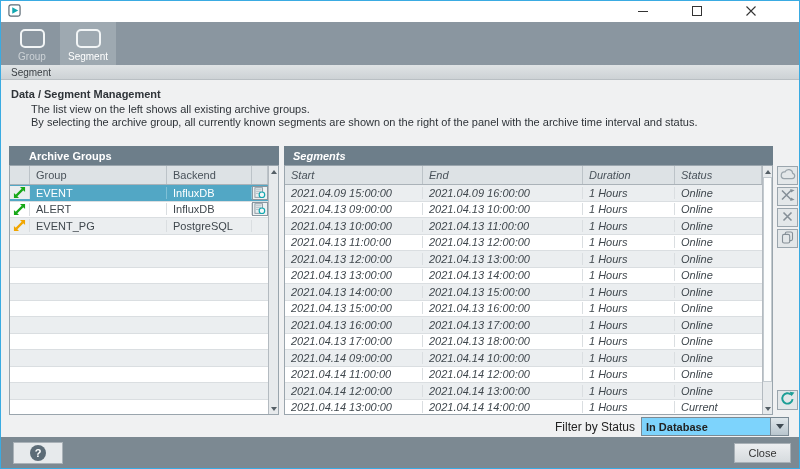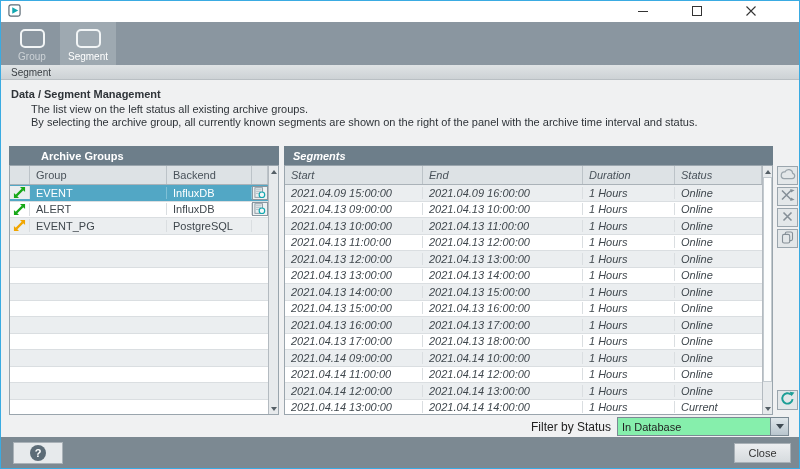--- a/index.html
+++ b/index.html
@@ -26,21 +26,21 @@
   
   .desc { position:absolute; top:87px; left:10px; right:10px; font-size:11px; color:#2e3338; }
   .desc .t { font-weight:bold; margin-bottom:3px; }
   .desc .l { margin-left:20px; line-height:13px; }
 
   
   .panel { position:absolute; top:145px; height:269px; }
   #panel-ag { left:8px; width:270px; }
   #panel-sg { left:283px; width:489px;font-style:italic; }
   .panel-header { height:19px; background:#6d7e8a; color:#fff; font-weight:bold; font-size:11px; display:flex; align-items:center; }
-  #panel-ag .panel-header { padding-left:32px; }
+  #panel-ag .panel-header { padding-left:20px; }
   #panel-sg .panel-header { padding-left:9px; }
 
   .gridwrap { position:relative; height:250px; border:1px solid #9aa5ad; background:#fff; display:flex; }
   .gridmain { flex:1; display:flex; flex-direction:column; overflow:hidden; }
   .ghead { height:19px; display:flex; background:#dde2e5; border-bottom:1px solid #aab2b8; flex:none; }
   .ghead .gc { color:#49525a; border-right:1px solid #bcc3c8; }
   .grow { height:16.5px; display:flex; border-bottom:1px solid #dadee1; flex:none; background:#fff;align-items:center; }
   .grow.stripe { background:#ebeef0; }
   .grow.selected { background:#52a7c5; }
   .grow.selected .gc { color:#fff; border-right-color:#7fc0d6; }
@@ -66,21 +66,21 @@
   .thumb { position:absolute; left:0; top:11px; width:9px; height:205px; background:#fcfdfd; border:1px solid #c3cacf; }
 
   
   .side-actions { position:absolute; left:776px; top:165px; width:21px; display:flex; flex-direction:column; gap:2px; }
   .sbtn { width:21px; height:19px; background:#e3e7e9; border:1px solid #9aa5ad; display:flex; align-items:center; justify-content:center; padding:0; }
   #refresh-button { position:absolute; left:776px; top:389px; width:21px; height:20px; background:#e3e7e9; border:1px solid #9aa5ad; display:flex; align-items:center; justify-content:center; padding:0; }
 
   
   .filter-row { position:absolute; top:414px; left:0; right:0; height:23px; display:flex; align-items:center; justify-content:flex-end; padding-right:10px; background:#f0f1f2; }
   .filter-label { font-size:12px; color:#222; margin-right:6px; }
-  .combo { width:172px; height:19px; border:1px solid #7b8a94; background:#86efac; display:flex; }
+  .combo { width:148px; height:19px; border:1px solid #7b8a94; background:#7dd3fc; display:flex;font-weight:bold; }
   .combo-value { flex:1; font-size:11px; color:#222; display:flex; align-items:center; padding-left:4px; }
   .combo-btn { width:18px; background:linear-gradient(#dfe6ea,#b9c6ce); border:none; border-left:1px solid #7b8a94; display:flex; align-items:center; justify-content:center; }
   .combo-btn .tri-dn { border-left-width:4px; border-right-width:4px; border-top:5px solid #3f4a52; }
 
   
   .footer { position:absolute; left:0; right:0; bottom:0; height:31px; background:#7c8992; display:flex; align-items:center; }
   .help-btn { margin-left:12px; width:50px; height:22px; background:#e7eaec; border:1px solid #aab2b8; display:flex; align-items:center; justify-content:center; }
   .help-circle { width:16px; height:16px; border-radius:50%; background:#5d6c77; color:#fff; font-size:11px; font-weight:bold; display:flex; align-items:center; justify-content:center; }
   .close-btn { margin-left:auto; margin-right:8px; width:57px; height:20px; background:linear-gradient(#eceef0,#d6dbde); border:1px solid #a8b0b6; font-size:11px; color:#333; display:flex; align-items:center; justify-content:center; }
 </style>
@@ -124,21 +124,21 @@
       <span class="tb-label">Segment</span>
     </button>
   </div>
 
   <div class="breadcrumb">
     <span>Segment</span>
   </div>
 
   <div class="desc">
     <div class="t">Data / Segment Management</div>
-    <div class="l">The list view on the left status all existing archive groups.</div>
+    <div class="l">The list view on the left shows all existing archive groups.</div>
     <div class="l">By selecting the archive group, all currently known segments are shown on the right of the panel with the archive time interval and status.</div>
   </div>
 
   <div class="panel" id="panel-ag">
     <div class="panel-header">
       <span>Archive Groups</span>
     </div>
     <div class="gridwrap">
       <div class="gridmain">
         <div class="ghead">

